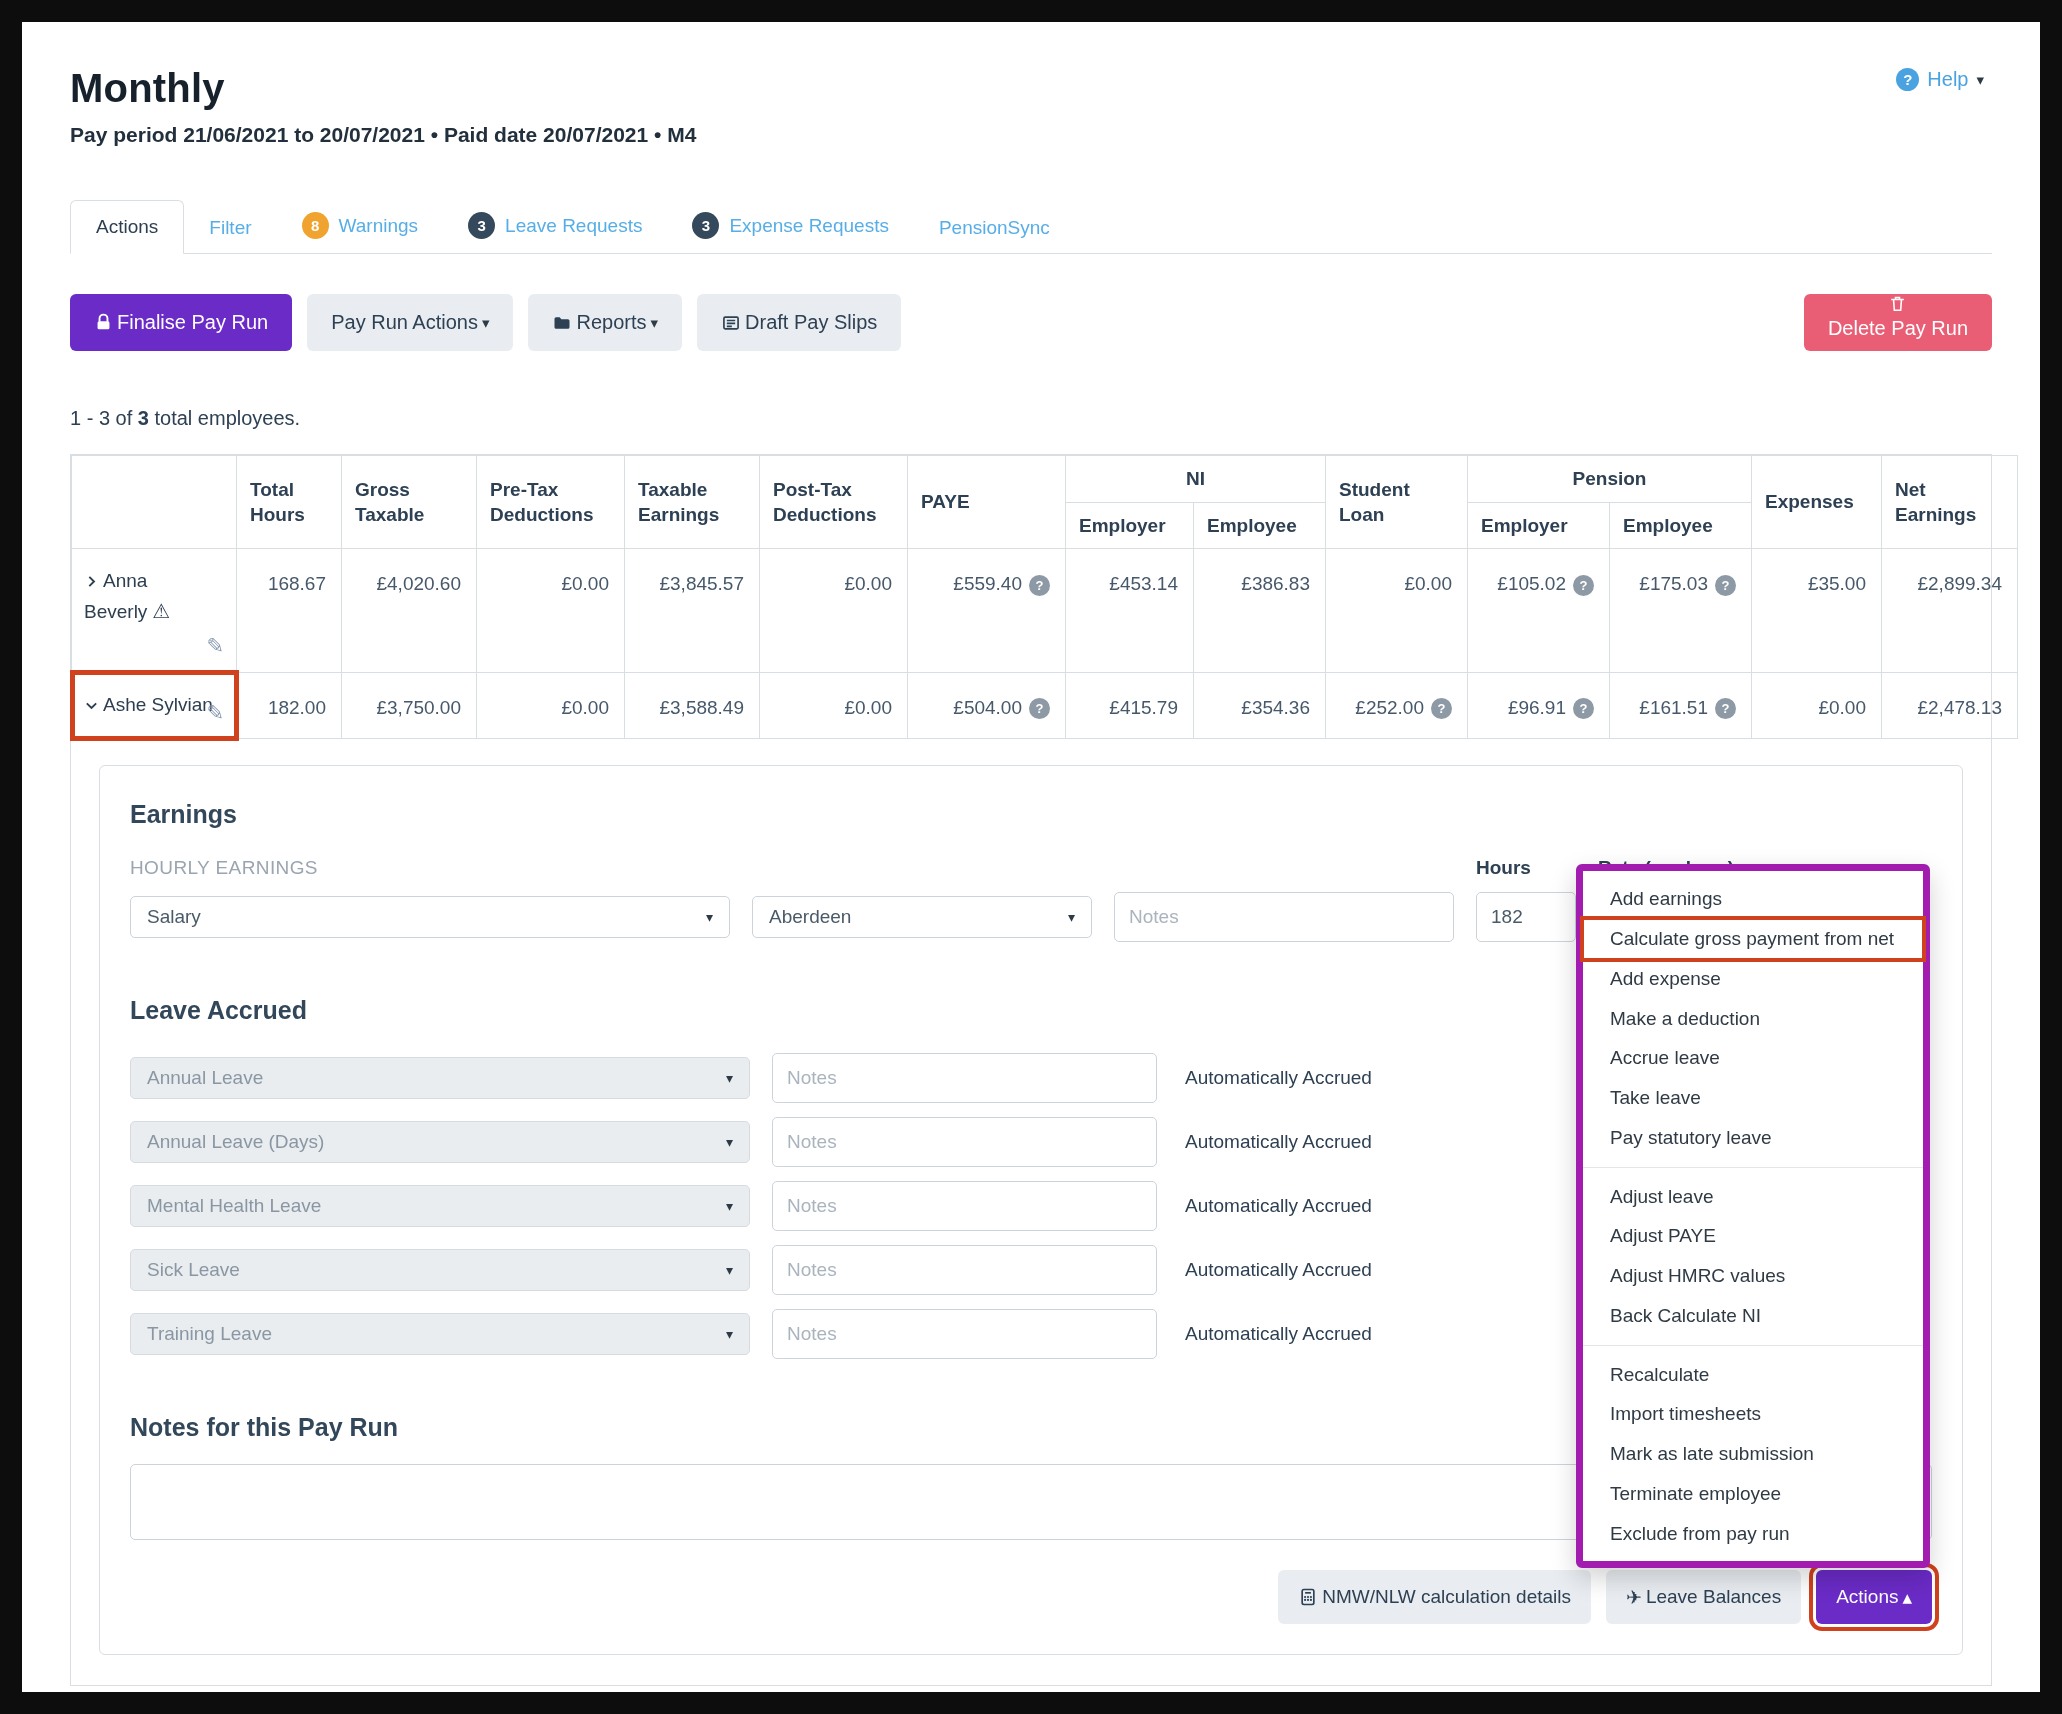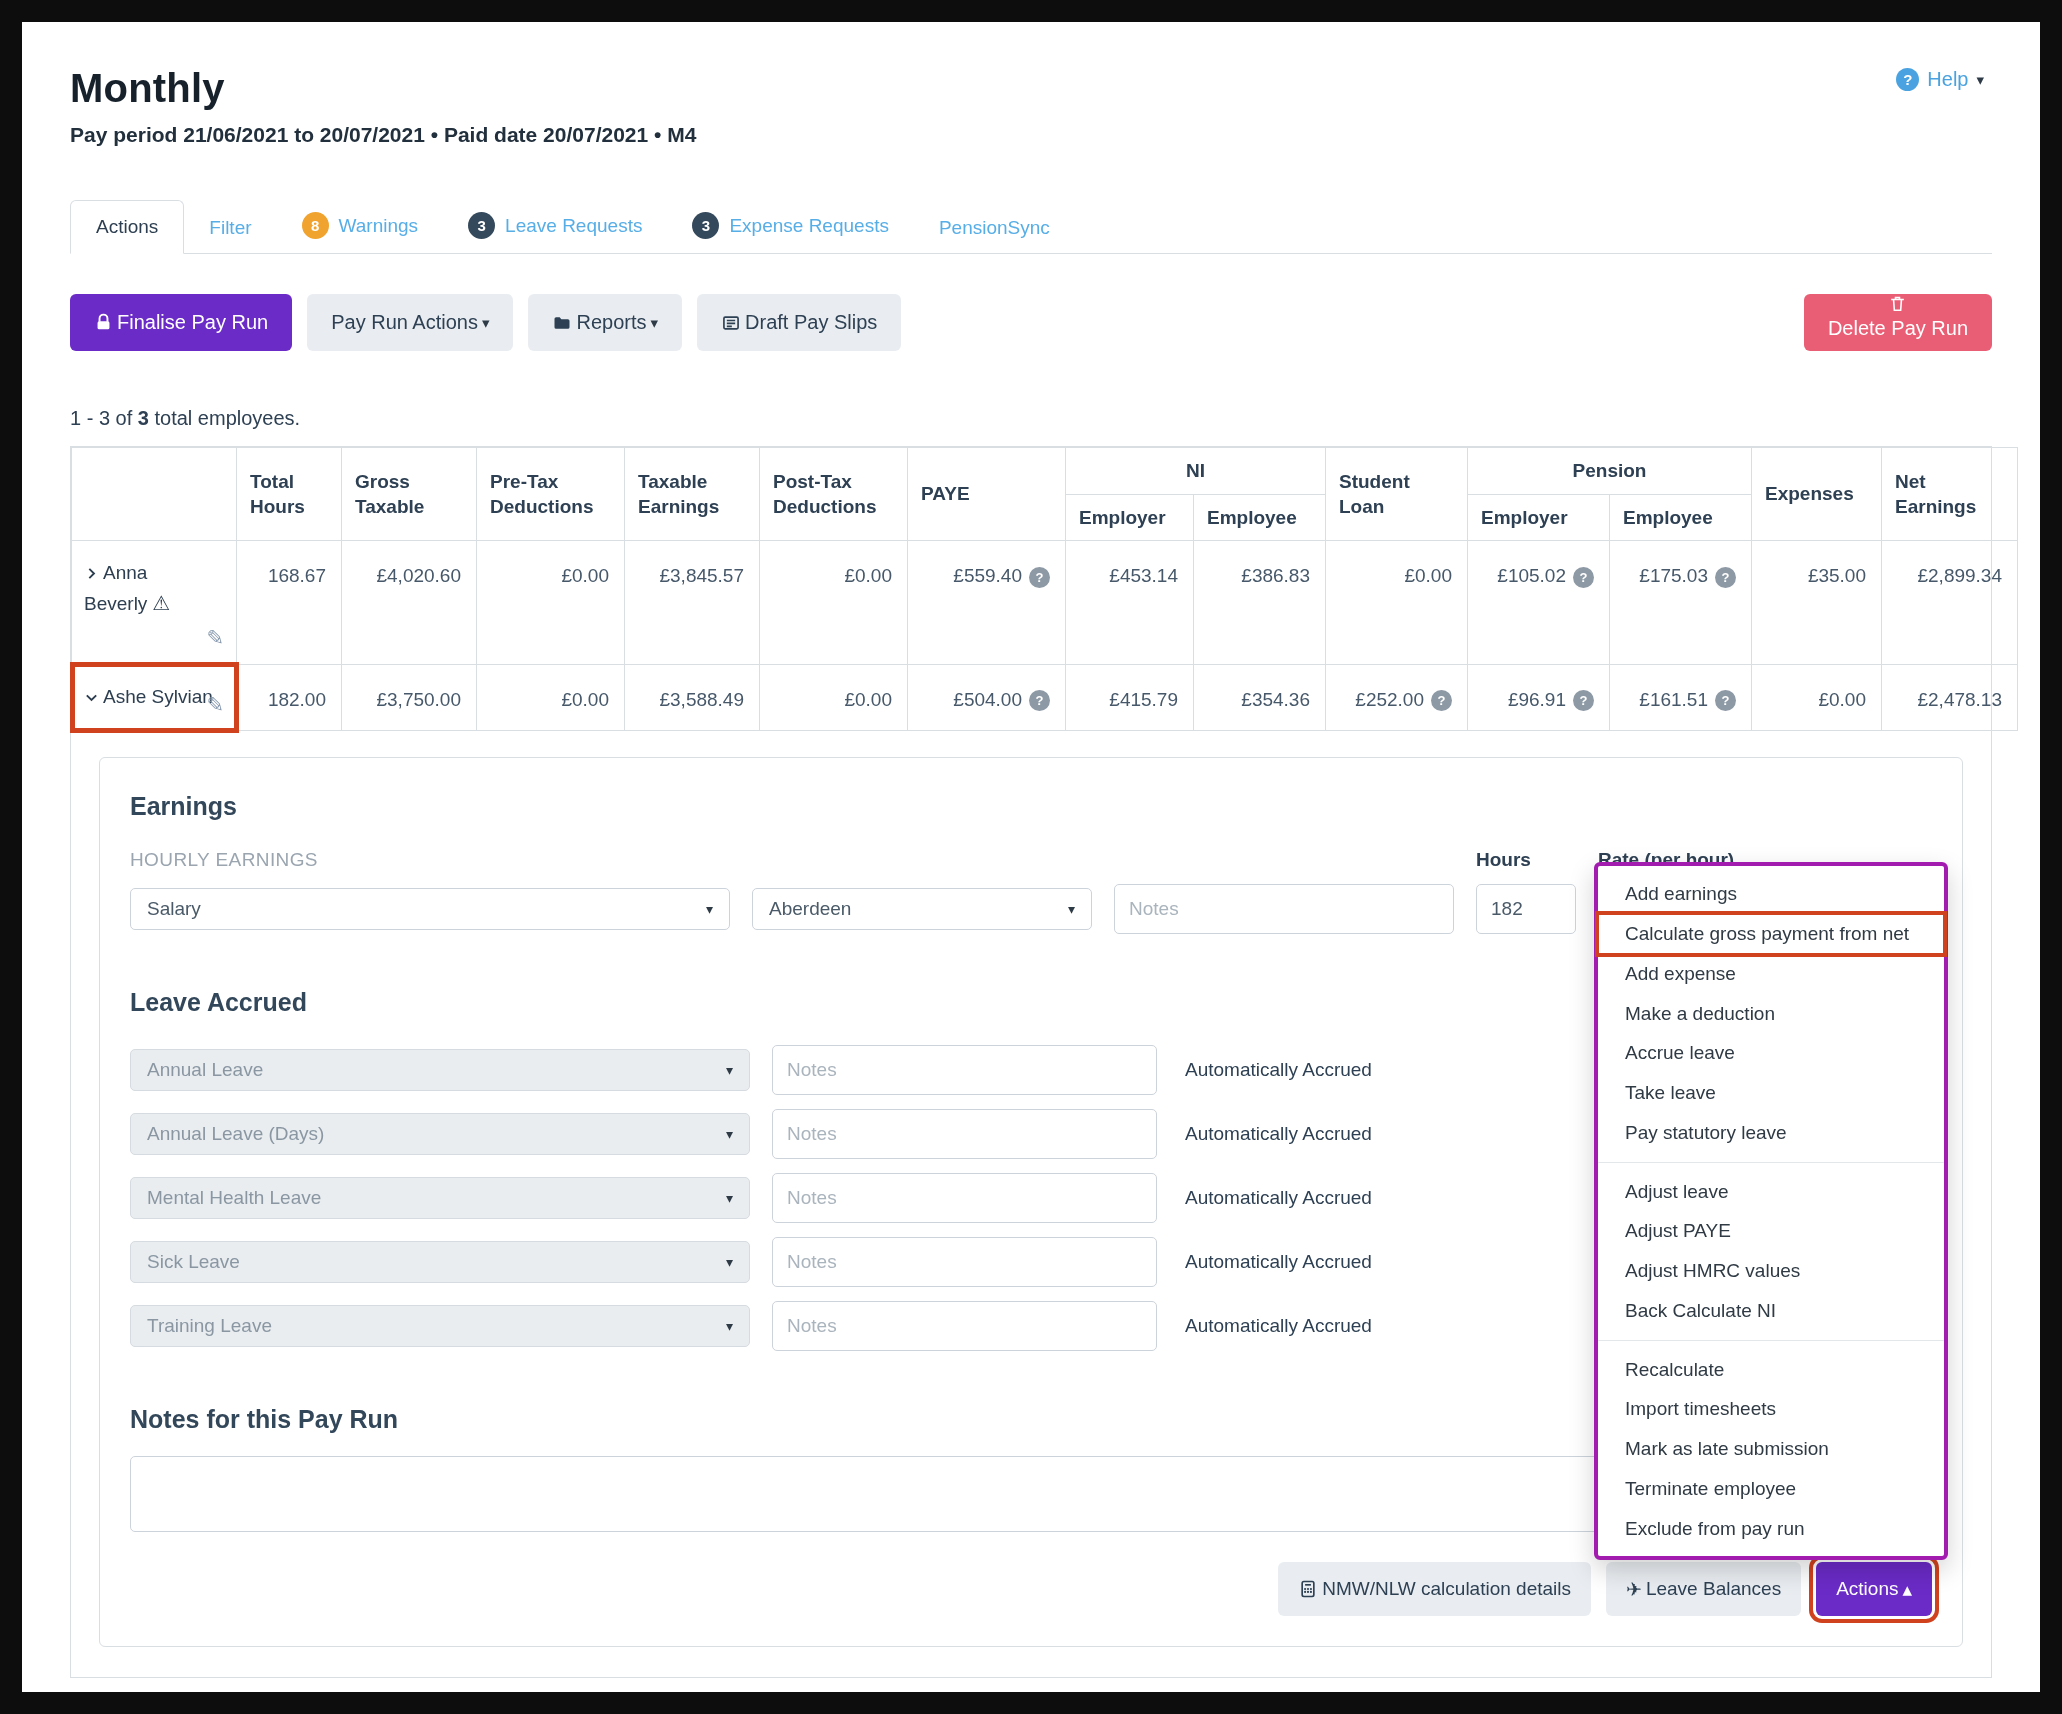--- a/index.html
+++ b/index.html
@@ -30,21 +30,21 @@
   .toolbar{display:flex;gap:15px;margin-top:40px;}
   .btn{display:inline-flex;align-items:center;gap:4px;font-size:20px;height:57px;padding:0 24px;border-radius:6px;border:none;background:#e9edf1;color:#2e4053;cursor:pointer;font-family:inherit;white-space:nowrap;}
   .btn.primary{background:#6b2bc7;color:#fff;}
   .btn.danger{background:#ea5e75;color:#fff;margin-left:auto;flex-direction:column;}
   .btn svg{flex:none;}
 
   
   .count{margin-top:56px;font-size:20px;color:#2e4053;}
 
   
-  .payrun{border:1px solid #d9dee3;margin-top:16px;margin-bottom:28px;}
+  .payrun{border:1px solid #d9dee3;margin-top:24px;margin-bottom:28px;}
   table{width:100%;border-collapse:collapse;table-layout:fixed;}
   th,td{border:1px solid #d9dee3;font-size:19px;}
   th{font-weight:bold;color:#2e4053;text-align:left;padding:10px 13px;vertical-align:middle;line-height:1.35;}
   th.group{text-align:center;}
   th.sub{font-weight:bold;}
   td{padding:24px 15px 16px;color:#46586a;text-align:right;vertical-align:top;}
   td.name{text-align:left;position:relative;padding:18px 12px;color:#2c3e50;font-size:19px;line-height:1.45;}
   td.name.tall{padding-bottom:46px;}
   td.name .chev{display:inline-block;vertical-align:-2px;margin-right:4px;color:#2c3e50;}
   td.name .warn{font-size:20px;color:#2c3e50;margin-left:5px;}
@@ -71,21 +71,21 @@
   .rategroup .prefix{width:46px;flex:none;background:#e9edf1;border:1px solid #ccd3da;border-right:none;border-radius:5px 0 0 5px;display:flex;align-items:center;justify-content:center;font-size:19px;color:#4a5a68;}
   .rategroup input{border-radius:0 5px 5px 0;width:130px;}
   .leavegrid{display:grid;grid-template-columns:620px 385px 1fr;column-gap:22px;align-items:center;margin-bottom:14px;}
   .accrued{font-size:19px;color:#2e4053;padding-left:6px;}
   .notes-area{width:100%;height:76px;border:1px solid #ccd3da;border-radius:5px;padding:10px 14px;font-size:19px;font-family:inherit;color:#4a5a68;resize:both;margin-top:-6px;}
   .card-footer{display:flex;justify-content:flex-end;gap:15px;margin-top:26px;}
   .btn.sm{height:54px;font-size:19px;padding:0 20px;}
   .annot{outline:4px solid #d0411d;outline-offset:3px;}
 
   
-  .menu{position:absolute;right:14px;bottom:86px;width:354px;background:#fff;border:4px solid #a21caf;border-radius:6px;box-shadow:0 10px 26px rgba(0,0,0,.18);padding:8px 0;z-index:50;}
+  .menu{position:absolute;right:32px;bottom:86px;width:354px;background:#fff;border:7px solid #a21caf;border-radius:6px;box-shadow:0 10px 26px rgba(0,0,0,.18);padding:8px 0;z-index:50;}
   .menu-item{font-size:19px;color:#2f3a44;padding:8px 27px;cursor:pointer;line-height:1.25;white-space:nowrap;}
   .menu-item.hl-item{outline:4px solid #d0411d;outline-offset:-1px;}
   .menu-divider{height:1px;background:#e4e7ea;margin:9px 0;}
 </style>
 </head>
 <body>
 
 <div class="page">
 
   <div class="header">

